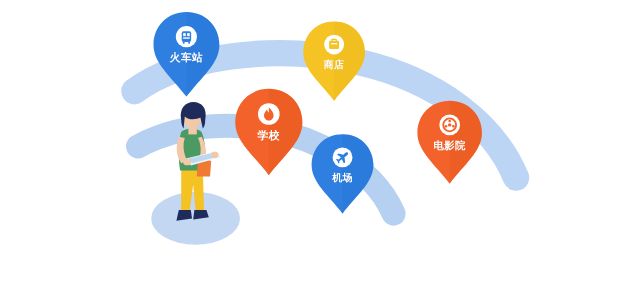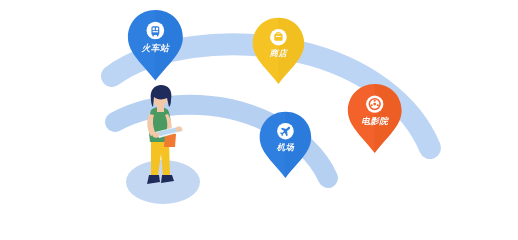--- a/index.html
+++ b/index.html
@@ -9,21 +9,20 @@
   }
   body {
     font-family: "Liberation Sans", "DejaVu Sans", sans-serif;
   }
   #scene {
     position: relative;
     width: 518px;
     height: 230px;
     background: #ffffff;
     overflow: hidden;
-    font-style: italic;
   }
   #scene svg.layer {
     position: absolute;
     left: 0;
     top: 0;
     width: 518px;
     height: 230px;
   }
   .pin {
     position: absolute;
@@ -172,20 +171,38 @@
       <svg viewBox="0 0 20 20" xmlns="http://www.w3.org/2000/svg">
         <circle cx="10" cy="10" r="9" fill="#ffffff"></circle>
         <rect x="5.5" y="6.5" width="9" height="7.5" rx="1.2" fill="#f6c324"></rect>
         <path d="M 7.6 6.6 C 7.6 4.6, 12.4 4.6, 12.4 6.6" fill="none" stroke="#f6c324" stroke-width="1.3"></path>
         <rect x="7.4" y="8.6" width="5.2" height="1.2" fill="#ffffff"></rect>
       </svg>
     </div>
     <div class="pin-label">商店</div>
   </div>
 
+  <div class="pin" id="pin-school">
+    <svg viewBox="0 0 64 78" xmlns="http://www.w3.org/2000/svg">
+      <path d="M 32 2 C 16 2, 4 14, 4 30 C 4 46, 20 58, 32 74
+               C 44 58, 60 46, 60 30 C 60 14, 48 2, 32 2 Z" fill="#f2622a"></path>
+      <path d="M 32 2 C 48 2, 60 14, 60 30 C 60 46, 44 58, 32 74 Z" fill="#e05418" opacity="0.25"></path>
+    </svg>
+    <div class="pin-glyph">
+      <svg viewBox="0 0 20 20" xmlns="http://www.w3.org/2000/svg">
+        <circle cx="10" cy="10" r="9" fill="#ffffff"></circle>
+        <path d="M 10 4.4 C 12.6 7.2, 14 9, 14 11.2
+                 C 14 13.6, 12.2 15.4, 10 15.4
+                 C 7.8 15.4, 6 13.6, 6 11.2
+                 C 6 9.2, 7.4 7.6, 8.6 6.2
+                 C 8.8 7.6, 9.4 8.4, 10 8.8 Z" fill="#f2622a"></path>
+      </svg>
+    </div>
+    <div class="pin-label">学校</div>
+  </div>
 
   <div class="pin" id="pin-airport">
     <svg viewBox="0 0 64 78" xmlns="http://www.w3.org/2000/svg">
       <path d="M 32 2 C 16 2, 4 14, 4 30 C 4 46, 20 58, 32 74
                C 44 58, 60 46, 60 30 C 60 14, 48 2, 32 2 Z" fill="#2f7fe0"></path>
       <path d="M 32 2 C 48 2, 60 14, 60 30 C 60 46, 44 58, 32 74 Z" fill="#1f6fd0" opacity="0.22"></path>
     </svg>
     <div class="pin-glyph">
       <svg viewBox="0 0 20 20" xmlns="http://www.w3.org/2000/svg">
         <circle cx="10" cy="10" r="9" fill="#ffffff"></circle>

